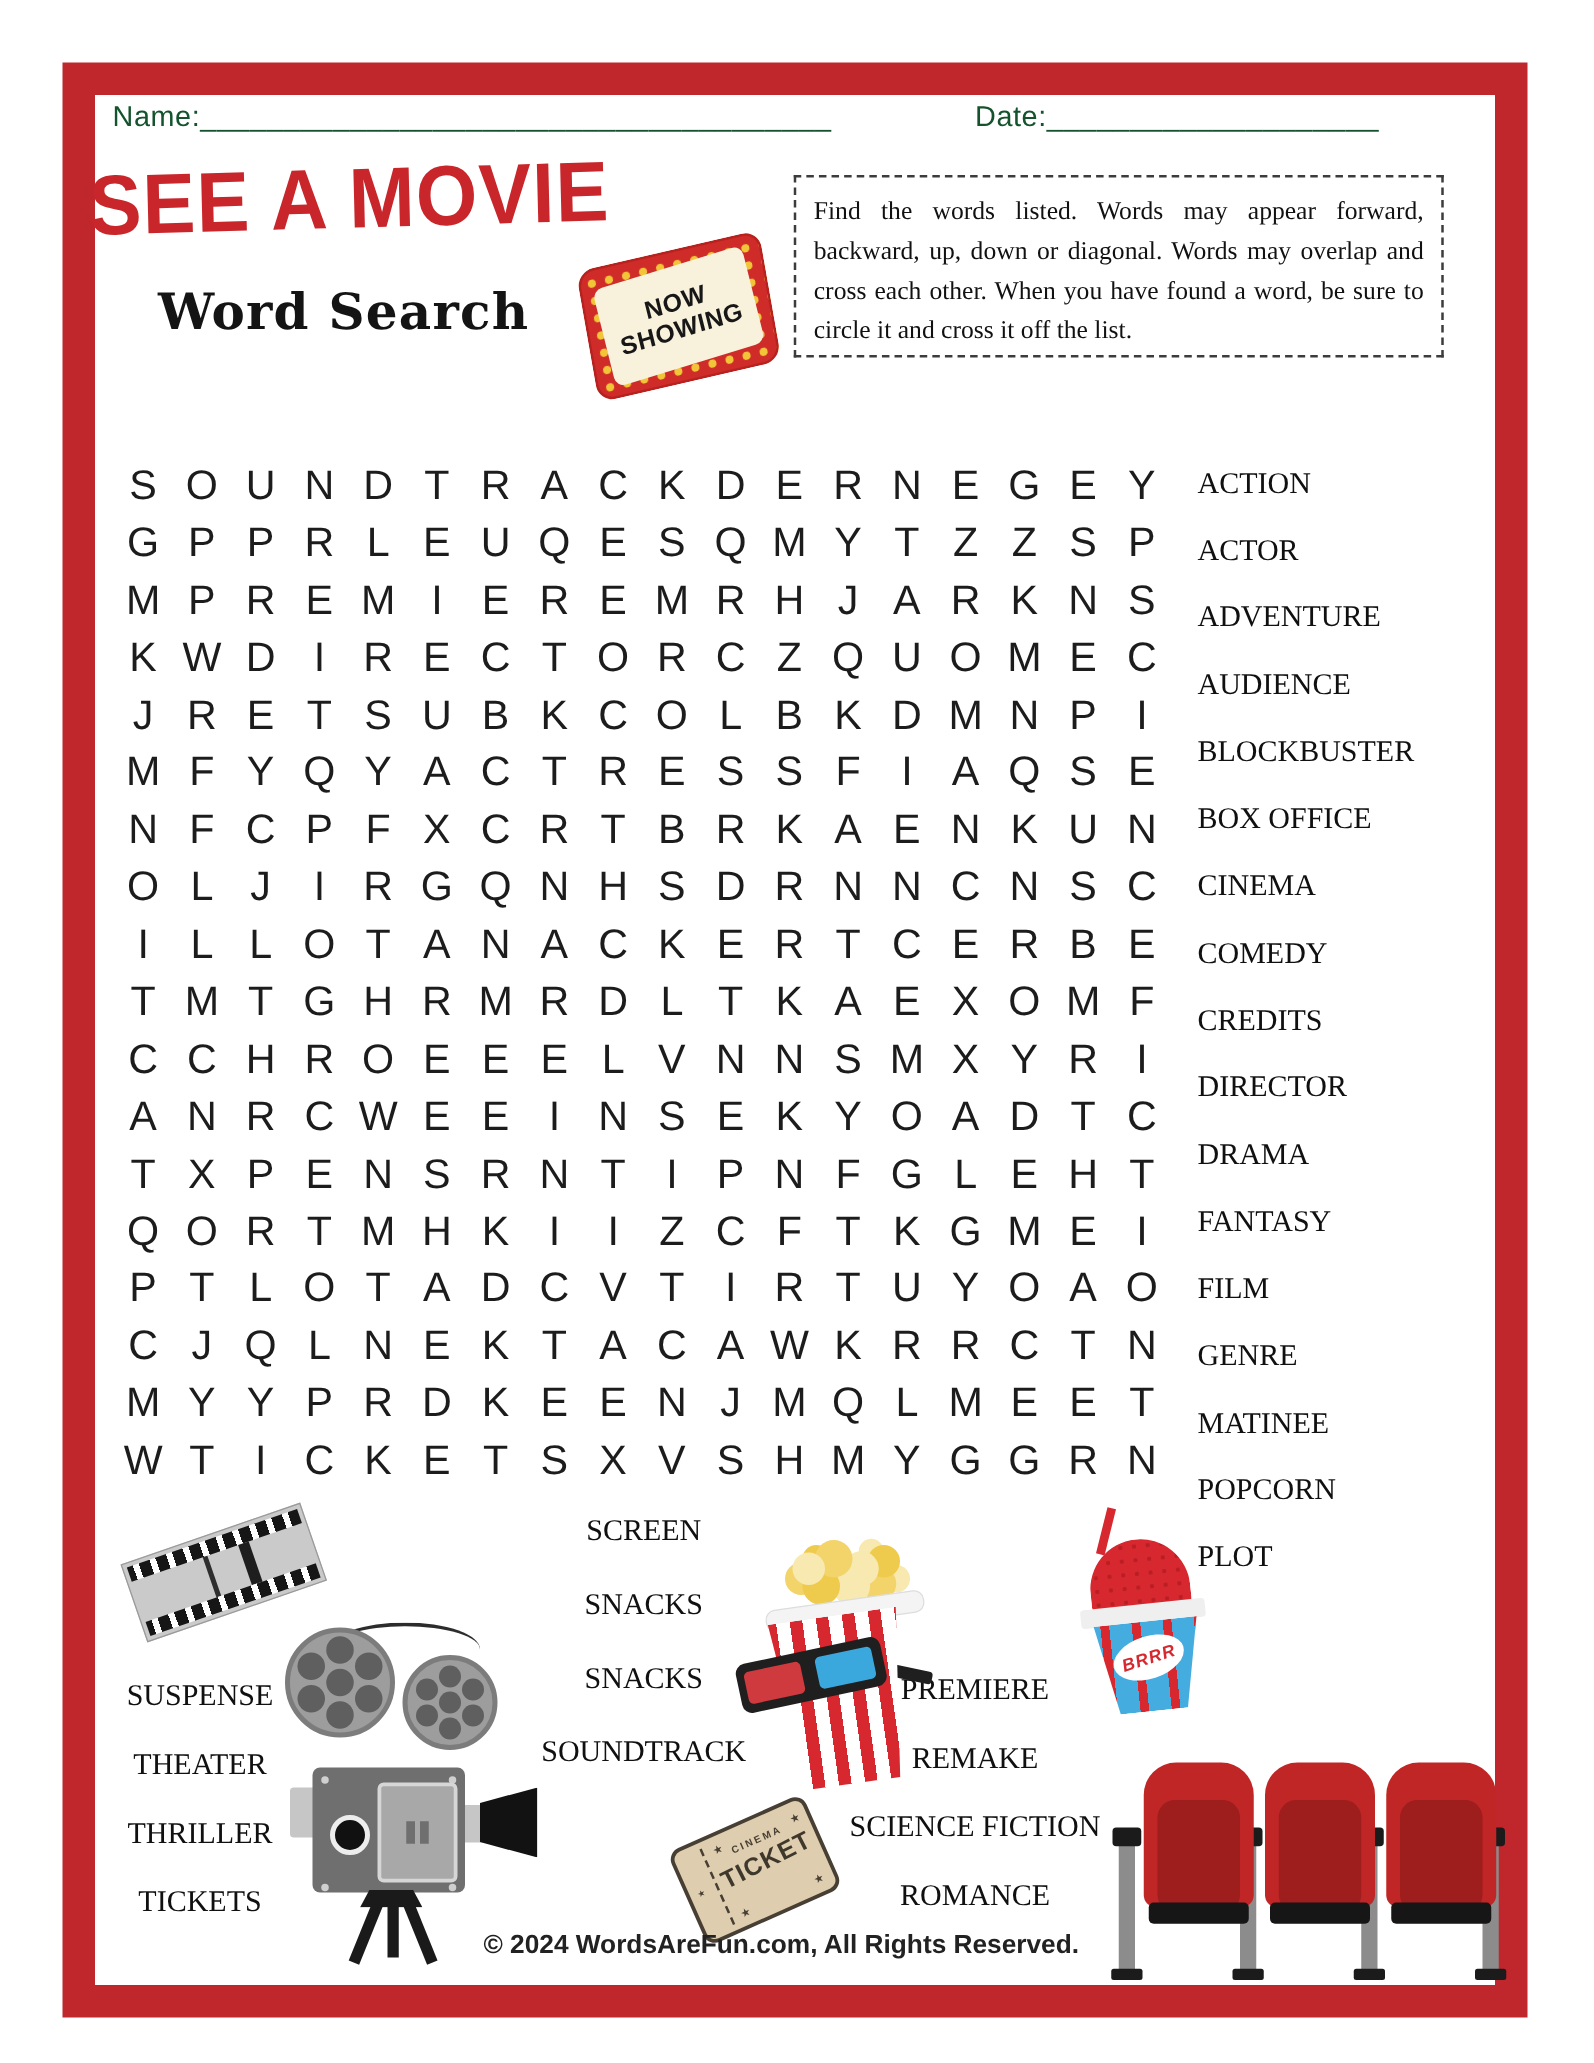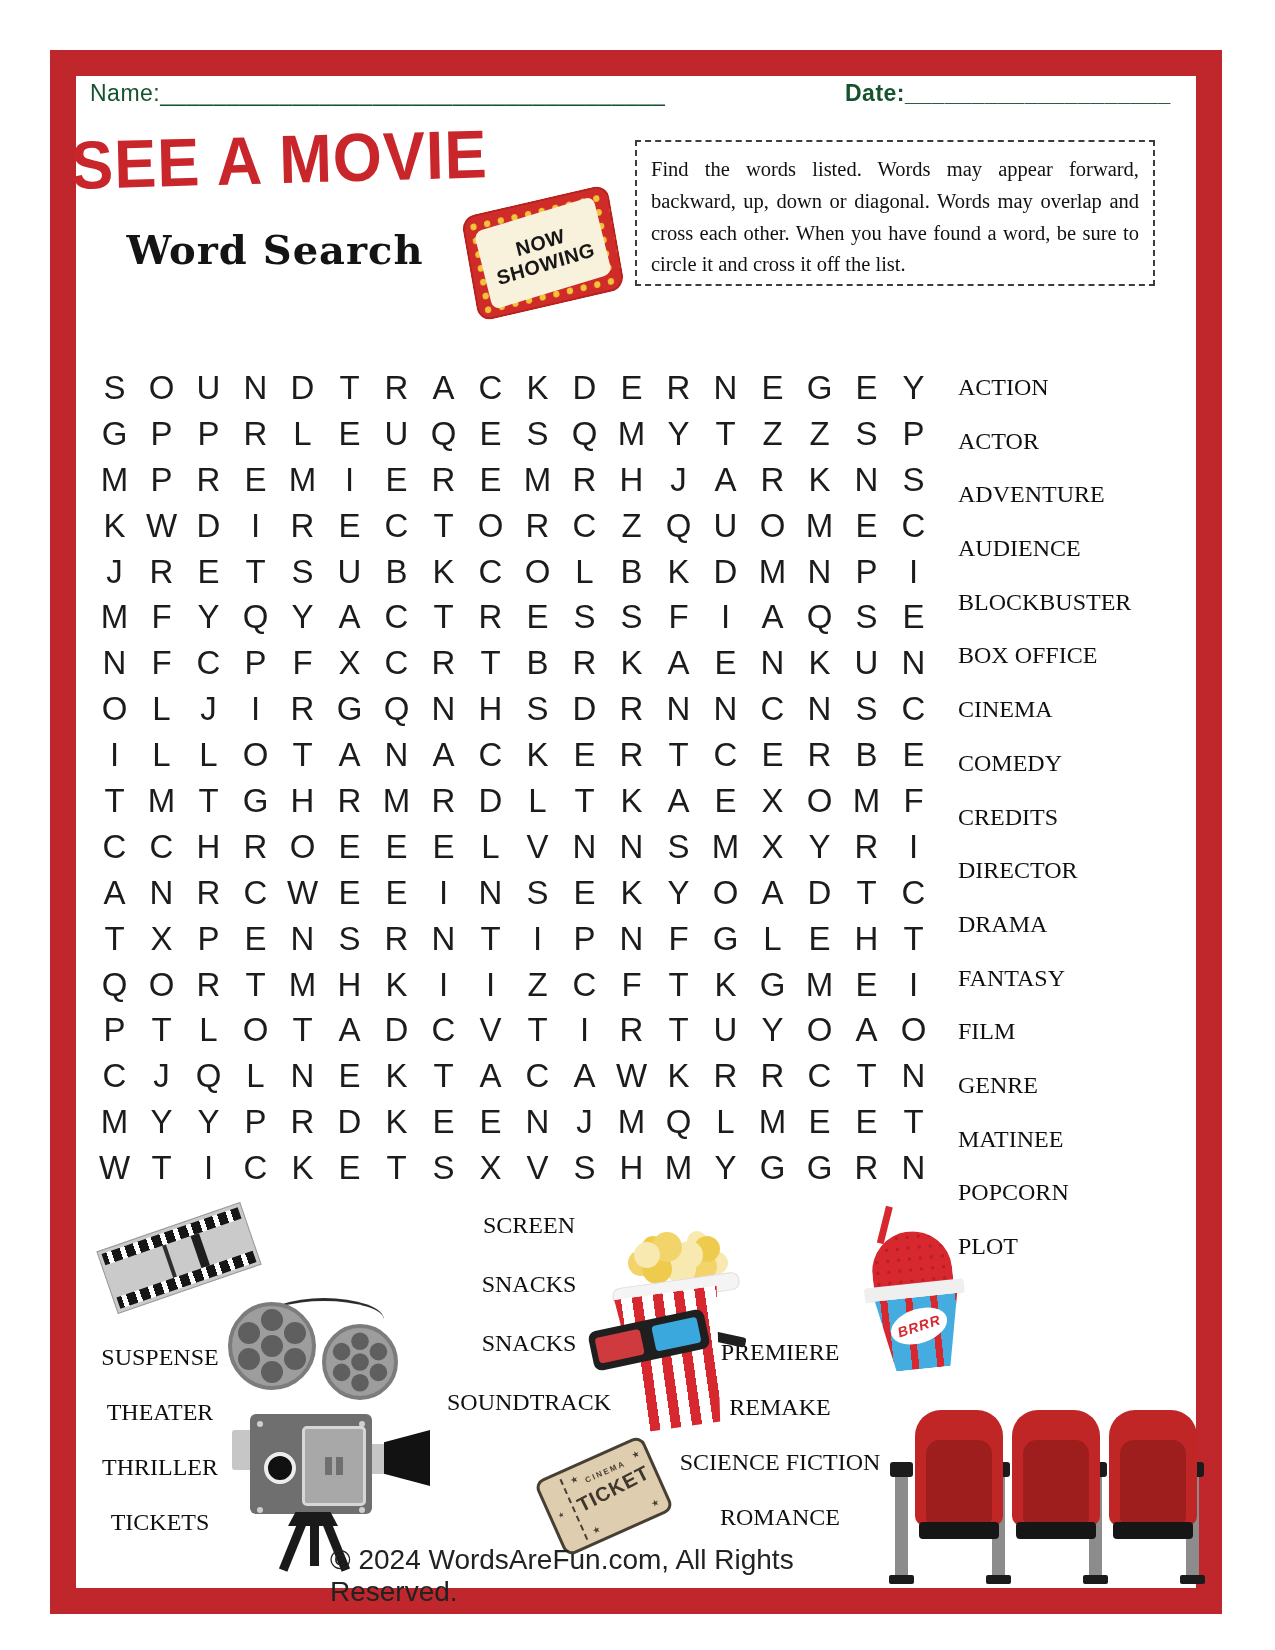--- a/index.html
+++ b/index.html
@@ -11,21 +11,21 @@
 
   
   .frame {
     position:absolute; left:50px; top:50px; width:1172px; height:1564px;
     border:26px solid #C0272D; box-sizing:border-box;
   }
 
   
   .name-row { position:absolute; top:80px; font-size:23px; color:#14532d; letter-spacing:0.5px; }
   #name-field { left:90px; }
-  #date-field { left:845px;font-weight:bold; }
+  #date-field { left:780px; }
 
   .main-title {
     position:absolute; left:70px; top:126px; width:430px;
     font-size:68px; font-weight:900; color:#C9262B; letter-spacing:1px;
     transform:scaleX(0.93) rotate(-1.5deg); transform-origin:left top; white-space:nowrap;
   }
   .subtitle {
     position:absolute; left:110px; top:226px; width:330px; text-align:center;
     font-family:"DejaVu Serif", serif; font-weight:bold; font-size:40px; color:#141414;
     letter-spacing:1px;
@@ -71,30 +71,30 @@
   .word-list .list-word {
     height:53.7px; line-height:53.7px; 
     font-family:"Liberation Serif", serif; font-size:24px; color:#101010;
   }
 
   
   .word-col .list-word {
     height:36px; line-height:36px; text-align:center;
     font-family:"Liberation Serif", serif; font-size:24px; color:#101010;
   }
-  #col-center { left:414px; top:1207px; width:230px; }
+  #col-center { left:400px; top:1207px; width:230px; }
   #col-center .list-word { margin-bottom:23px; }
   #col-left { left:55px; top:1339px; width:210px; }
   #col-left .list-word { margin-bottom:19px; }
   #col-right { left:655px; top:1334px; width:250px; }
   #col-right .list-word { margin-bottom:19px; }
 
   .footer {
-    position:absolute; left:330px; top:1544px; width:590px; text-align:left;
-    font-size:28px; color:#222;
+    position:absolute; left:330px; top:1544px; width:590px; text-align:center;
+    font-size:21px; color:#222;font-weight:bold;
   }
 
   
 
   
   .filmstrip {
     position:absolute; left:103px; top:1225px; width:150px; height:64px;
     background:#CACACA; border:1px solid #9a9a9a; transform:rotate(-19deg);
   }
   .filmstrip::before, .filmstrip::after {

